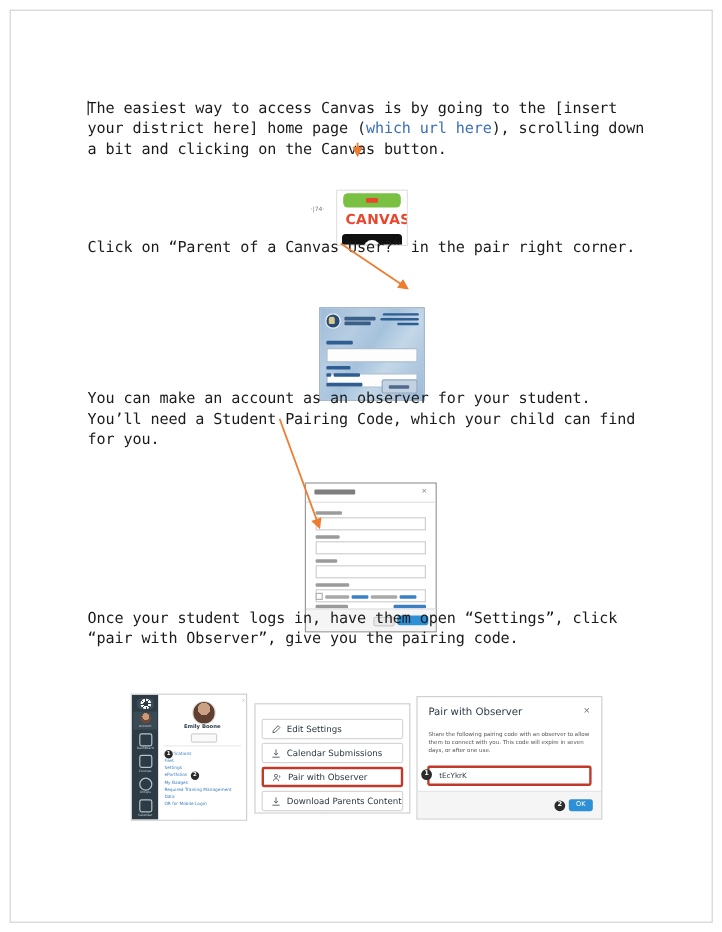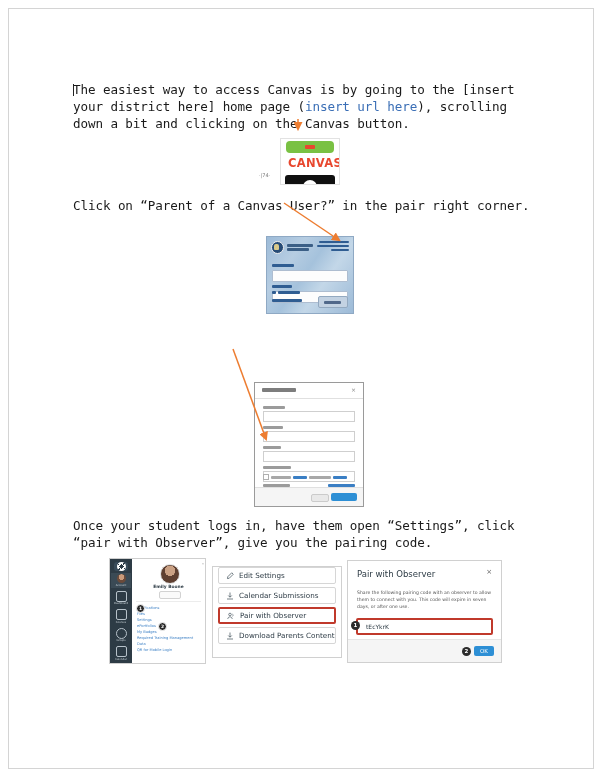--- a/index.html
+++ b/index.html
@@ -52,20 +52,21 @@
     height: 12px; vertical-align: -2px;
     margin-right: -1px;
   }
 
   
   .shot {
     position: absolute;
     background: #ffffff;
     box-sizing: border-box;
     overflow: hidden;
+    margin-top: 20px;
   }
   .shot-canvaslogo {
     left: 271px; top: 129px; width: 60px; height: 47px;
     border: 1px solid #e2e2e2;
   }
   .cl-green {
     position: absolute; left: 5px; top: 2px; right: 5px; height: 12px;
     background: #7ac143; border-radius: 4px;
   }
   .cl-green::after {
@@ -254,21 +255,21 @@
     position:absolute; width:7px;height:7px;border-radius:50%;
     background:#2b2b2b; border:1px solid #fff;
     color:#fff; font-family:"DejaVu Sans",sans-serif; font-size:4.5px;
     line-height:7px; text-align:center; font-weight:bold;
   }
   .ac-scroll { position:absolute; right:1px; top:2px; font-size:4px; color:#aaa; }
 
   .shot-menu {
     left: 203px; top: 557px; width: 130px; height: 92px;
     border: 1px solid #d0d0d0; background:#fff;
-    padding: 0 5px; box-sizing:border-box;
+    padding: 12px 5px; box-sizing:border-box;
   }
   .mn-btn {
     height: 17px; margin-bottom: 3px;
     border:1px solid #d6d6d6; border-radius:2px; background:#fff;
     display:flex; align-items:center; gap:5px; padding-left:7px;
     font-family:"DejaVu Sans",sans-serif; font-size:7.2px; color:#2d3b45;
     box-sizing:border-box;
   }
   .mn-btn.hl { border:2px solid #c0392b; }
   .mn-ico { width:8px;height:8px; flex:0 0 8px; color:#3a4a55; }
@@ -316,21 +317,21 @@
 
   .arrow-svg { position:absolute; left:0; top:0; pointer-events:none; }
 </style>
 </head>
 <body>
 
 <div class="page-canvas">
   <div class="page-sheet">
 
 
-    <div class="para" style="top:72px;"><span class="caret"></span><span>The easiest way to access Canvas is by going to the [insert your district here] home page (</span><span class="lnk">insert url here</span><span>), scrolling down a bit and clicking on the Canvas button.</span></div>
+    <div class="para" style="top:72px;"><span class="caret"></span><span>The easiest way to access Canvas is by going to the [insert your district here] home page (</span><span class="lnk">which url here</span><span>), scrolling down a bit and clicking on the Canvas button.</span></div>
 
     <div class="shot shot-canvaslogo">
       <div class="cl-green"></div>
       <div class="cl-logo-row">
         <div class="cl-mark"></div>
         <div class="cl-word">CANVAS</div>
       </div>
       <div class="cl-black"></div>
     </div>
     <div class="cl-tick">·|74·</div>
@@ -355,20 +356,21 @@
       <div class="lg-field-label" style="top:48px;width:20px;"></div>
       <div class="lg-input" style="top:54px;"></div>
       <div class="lg-check">
           <b></b>
           <i></i>
         </div>
       <div class="lg-forgot"></div>
       <div class="lg-btn"></div>
     </div>
 
+    <div class="para" style="top:314px;">You can make an account as an observer for your student. You’ll need a Student Pairing Code, which your child can find for you.</div>
 
     <div class="shot shot-signup">
       <div class="su-head">
         <div class="t"></div>
         <div class="x">×</div>
       </div>
       <div class="su-lbl" style="top:23px;width:22px;"></div>
       <div class="su-in" style="top:28px;"></div>
       <div class="su-lbl" style="top:43px;width:20px;"></div>
       <div class="su-in" style="top:48px;"></div>
@@ -385,21 +387,21 @@
         <i style="width:14px;background:#3b7fc4"></i>
         <i style="width:22px;background:#a8a8a8"></i>
         <i style="width:14px;background:#3b7fc4"></i>
       </div>
       <div class="su-footer">
         <div class="su-cancel"></div>
         <div class="su-submit"></div>
       </div>
     </div>
 
-    <div class="para" style="top:508px;">Once your student logs in, have them open “Settings”, click “pair with Observer”, give you the pairing code.</div>
+    <div class="para" style="top:497px;">Once your student logs in, have them open “Settings”, click “pair with Observer”, give you the pairing code.</div>
 
     <div class="shot shot-account">
       <div class="ac-rail">
         <div class="ac-logo">
             <span class="ring"></span>
           </div>
         <div class="ac-item sel">
           <span class="ac-ico av"></span>
           <span class="ac-cap">Account</span>
         </div>

